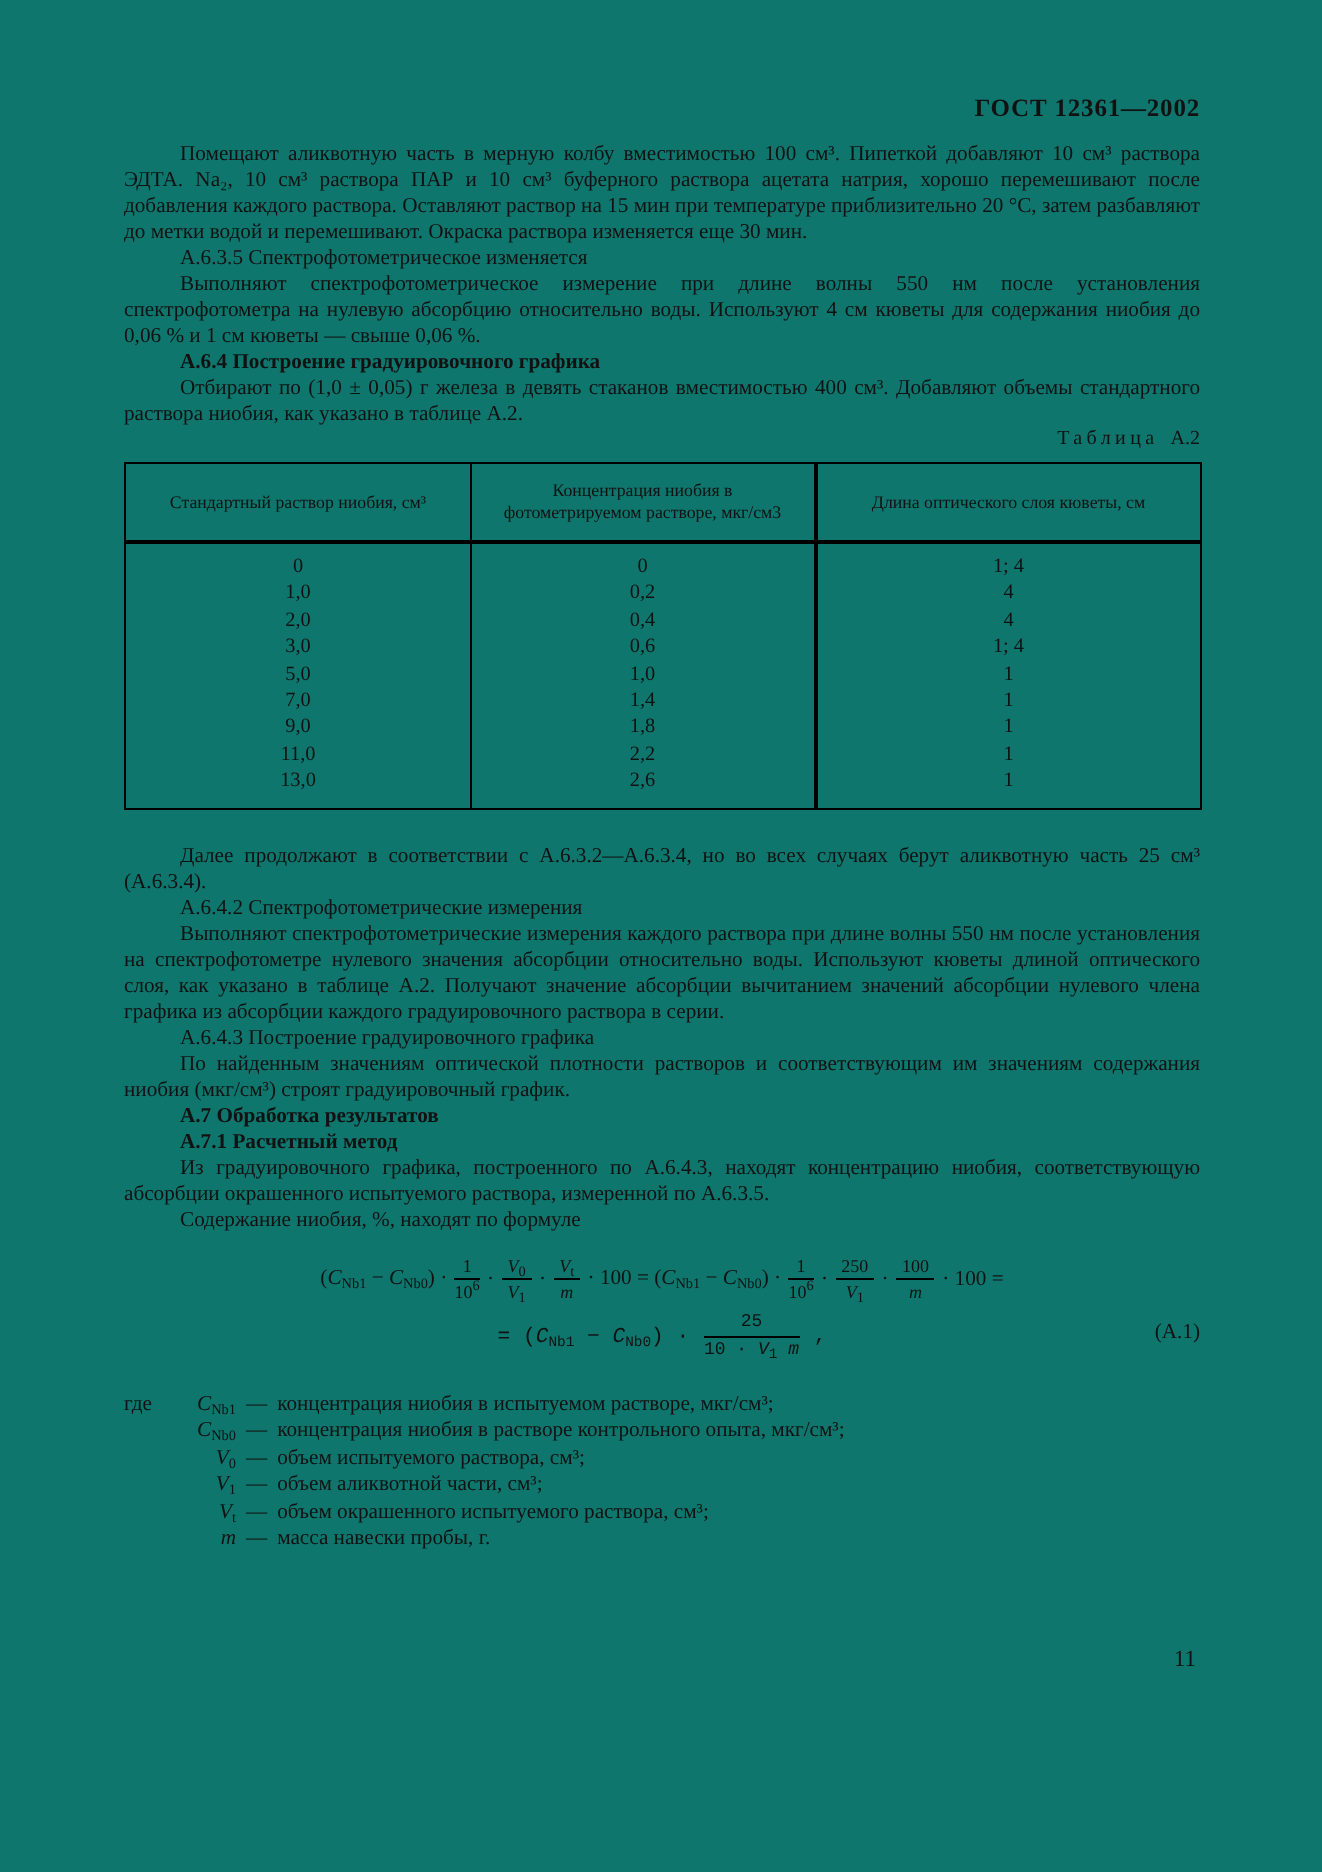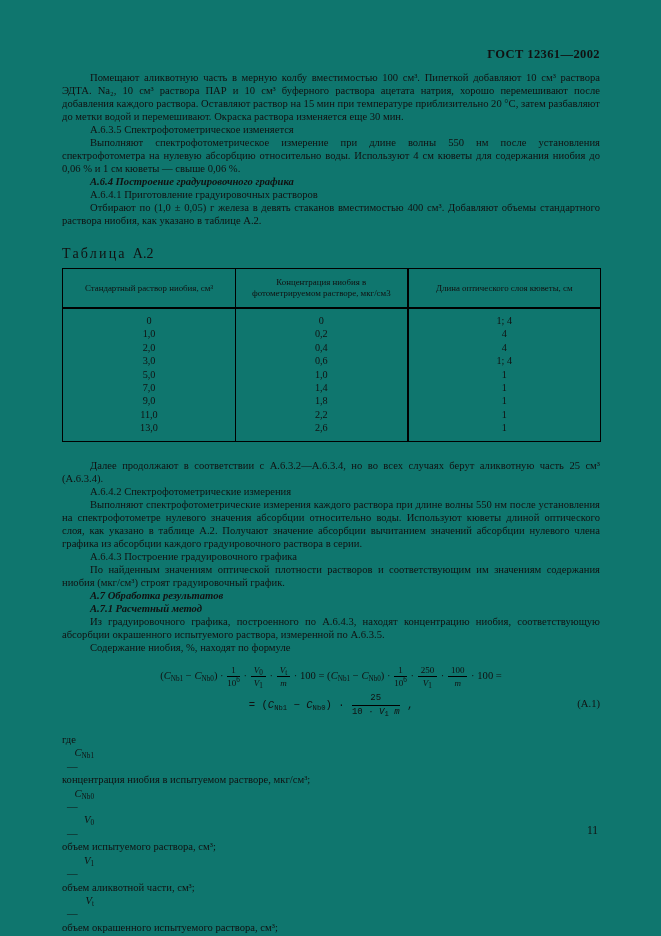--- a/index.html
+++ b/index.html
@@ -11,23 +11,23 @@
   .page{position:relative;width:661px;height:936px;background:#0f766e;overflow:hidden;}
   .doc-header{
     position:absolute;top:47px;right:61px;
     font-weight:bold;font-size:12.5px;letter-spacing:0.4px;
   }
   .content{position:absolute;top:71px;left:62px;width:538px;}
   .para{
     margin:0;font-size:10.6px;line-height:13px;text-align:justify;text-indent:28px;
   }
   .para.plain-heading,.para.bold-heading{text-align:left;}
-  .para.bold-heading{font-weight:bold;font-style:italic;}
+  .para.bold-heading{font-weight:bold;}
   .table-caption{
-    margin-top:19px;margin-bottom:6px;font-size:14px;text-indent:0;
+    margin-bottom:6px;font-size:10px;text-indent:0;text-align:right;
   }
   .table-caption .cap-word{letter-spacing:2.2px;}
   .table-caption .cap-ref{margin-left:6px;}
   table.data-table{
     width:538px;border-collapse:collapse;table-layout:fixed;
     border:1.2px solid #000;
     padding-left:48px;
   }
   table.data-table col.c1{width:173px;}
   table.data-table col.c2{width:172px;}
@@ -57,21 +57,21 @@
   .frac{
     display:inline-block;vertical-align:middle;text-align:center;
     font-size:9px;line-height:1.15;margin:0 1px;
   }
   .frac .fn{display:block;border-bottom:1px solid #000;padding:0 3px 1px;}
   .frac .fd{display:block;padding-top:1px;}
   .formula-label{
     position:absolute;right:0;bottom:6px;font-size:10.6px;
   }
   .definitions{margin-top:16px;font-size:10.6px;line-height:13.4px;}
-  .def-row{display:flex;align-items:baseline;flex-direction:column;}
+  .def-row{display:flex;align-items:baseline;}
   .def-lead{width:24px;flex:none;}
   .def-term{width:32px;flex:none;text-align:right;}
   .def-term i{font-style:italic;}
   .def-term sub{font-size:7.2px;vertical-align:-2px;line-height:0;}
   .def-sep{flex:none;padding:0 5px;}
   .def-text{flex:1;}
   .page-number{
     position:absolute;top:824px;right:63px;font-size:11.5px;
   }
 </style>
@@ -82,21 +82,20 @@
 
   <div class="doc-header">ГОСТ 12361—2002</div>
 
   <div class="content">
 
     <div id="blocks-before">
         <p class="para body">Помещают аликвотную часть в мерную колбу вместимостью 100 см³. Пипеткой добавляют 10 см³ раствора ЭДТА. Na₂, 10 см³ раствора ПАР и 10 см³ буферного раствора ацетата натрия, хорошо перемешивают после добавления каждого раствора. Оставляют раствор на 15 мин при температуре приблизительно 20 °С, затем разбавляют до метки водой и перемешивают. Окраска раствора изменяется еще 30 мин.</p>
         <p class="para plain-heading">А.6.3.5 Спектрофотометрическое изменяется</p>
         <p class="para body">Выполняют спектрофотометрическое измерение при длине волны 550 нм после установления спектрофотометра на нулевую абсорбцию относительно воды. Используют 4 см кюветы для содержания ниобия до 0,06 % и 1 см кюветы — свыше 0,06 %.</p>
         <p class="para bold-heading">А.6.4 Построение градуировочного графика</p>
-        <p class="para plain-heading">А.6.4.1 Приготовление градуировочных растворов</p>
         <p class="para body">Отбирают по (1,0 ± 0,05) г железа в девять стаканов вместимостью 400 см³. Добавляют объемы стандартного раствора ниобия, как указано в таблице А.2.</p>
       </div>
 
     <div class="table-caption">
       <span class="cap-word">Таблица</span><span class="cap-ref">А.2</span>
     </div>
 
     <table class="data-table">
       <colgroup>
           <col class="c1">
@@ -181,20 +180,21 @@
         <div class="def-row">
           <span class="def-lead">где</span>
           <span class="def-term"><i>C</i><sub>Nb1</sub></span>
           <span class="def-sep">—</span>
           <span class="def-text">концентрация ниобия в испытуемом растворе, мкг/см³;</span>
         </div>
         <div class="def-row">
           <span class="def-lead"></span>
           <span class="def-term"><i>C</i><sub>Nb0</sub></span>
           <span class="def-sep">—</span>
+          <span class="def-text">концентрация ниобия в растворе контрольного опыта, мкг/см³;</span>
         </div>
         <div class="def-row">
           <span class="def-lead"></span>
           <span class="def-term"><i>V</i><sub>0</sub></span>
           <span class="def-sep">—</span>
           <span class="def-text">объем испытуемого раствора, см³;</span>
         </div>
         <div class="def-row">
           <span class="def-lead"></span>
           <span class="def-term"><i>V</i><sub>1</sub></span>

